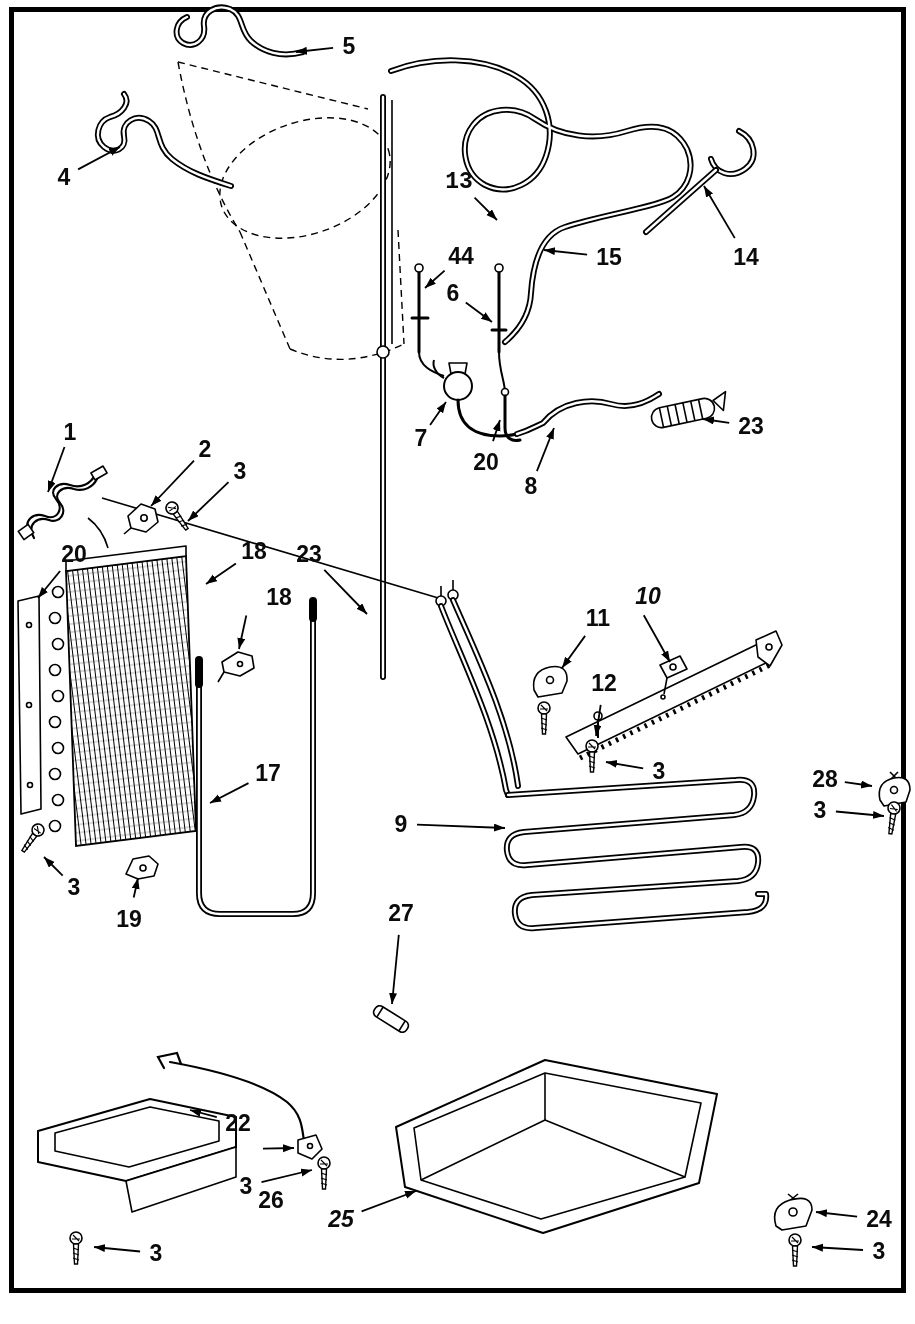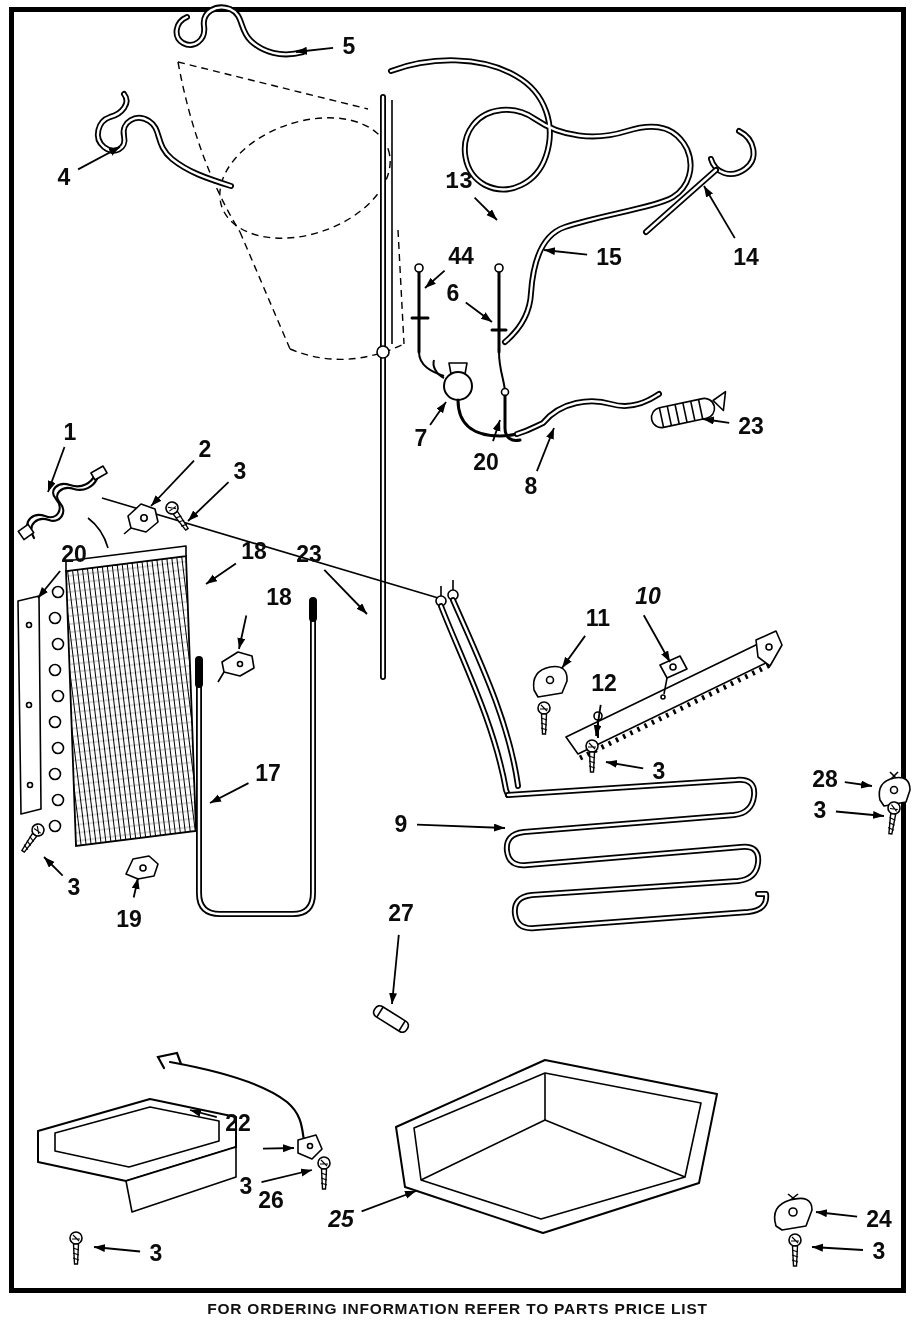--- a/index.html
+++ b/index.html
@@ -332,14 +332,13 @@
       <div class="callout" style="left: 401px; top: 913px; text-align: center;">27</div>
       <div class="callout" style="left: 238px; top: 1123px;">22</div>
       <div class="callout" style="left: 241px; top: 1200px; margin-left: 30px;">26</div>
       <div class="callout" style="left: 246px; top: 1186px;">3</div>
       <div class="callout" style="left: 341px; top: 1219px; font-style: italic;">25</div>
       <div class="callout" style="left: 156px; top: 1253px;">3</div>
       <div class="callout" style="left: 879px; top: 1219px;">24</div>
       <div class="callout" style="left: 879px; top: 1251px;">3</div>
     </div>
 
-  <div class="footer">FOR ORDERING INFORMATION REFER TO PARTS PRICE LIST</div>
 </div>
 
 </body></html>

